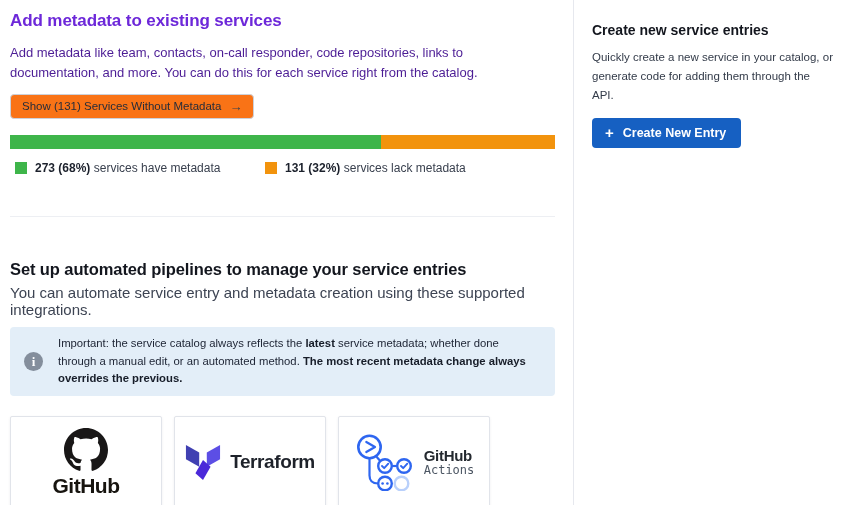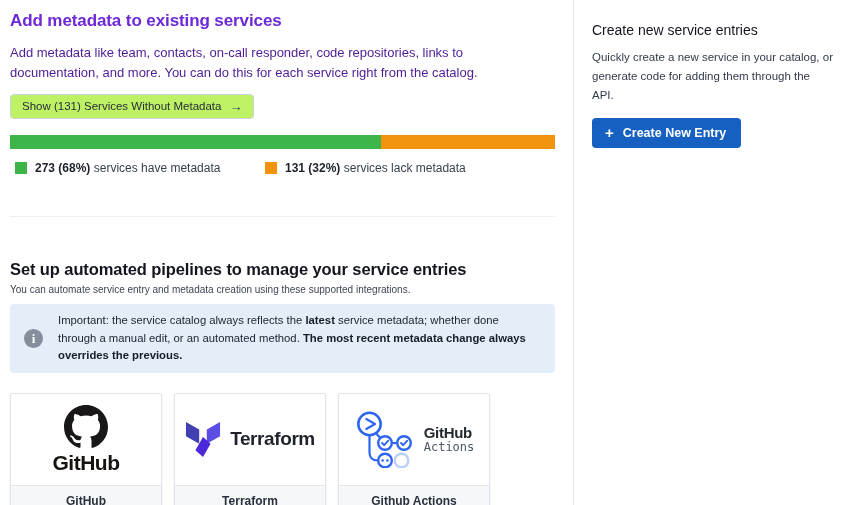--- a/index.html
+++ b/index.html
@@ -12,39 +12,39 @@
   .page { display:flex; width:847px; height:505px; }
 
   
   .main { width:573px; padding:10px 18px 0 10px; }
 
   .h1 { font-size:17px; font-weight:700; color:#6d28d9; letter-spacing:-0.1px; line-height:1.25; }
   .desc { margin-top:12px; font-size:13px; line-height:1.55; color:#4c1d95; max-width:542px; }
 
   .show-btn {
     margin-top:10px; display:inline-flex; align-items:center; gap:8px;
-    background:#bef264; border:1px solid #ccd1da; border-radius:4px;
+    background:#f97316; border:1px solid #ccd1da; border-radius:4px;
     padding:5px 11px 5px 11px; font-size:11.5px; color:#272d3a; cursor:pointer;
     font-family:inherit;
   }
   .show-btn .arrow { font-size:13px; color:#3a414e; line-height:1; }
 
   .progress { margin-top:16px; width:545px; height:14px; display:flex; overflow:hidden; }
   .progress-seg { height:100%; }
 
   .legend { margin-top:12px; margin-left:5px; display:flex; align-items:flex-end; font-size:12px; color:#39404e; }
   .legend-item { display:flex; align-items:center; gap:8px; }
   .legend-item.first { width:250px; }
   .swatch { width:12px; height:12px; flex-shrink:0; }
   .legend b { color:#1c212c; }
 
   .rule { border:none; border-top:1px solid #edeff3; margin:41px 0 0 0; width:545px; }
 
   .h2 { margin-top:42px; font-size:16.5px; font-weight:700; color:#13161e; letter-spacing:-0.1px; line-height:1.25; }
-  .sub { margin-top:5px; font-size:10px; color:#3d4453; }
+  .sub { margin-top:5px; font-size:15px; color:#3d4453; }
 
   .banner {
     margin-top:9px; width:545px; background:#e3eef8; border-radius:4px;
     padding:8px 16px 8px 14px; display:flex; align-items:center; gap:15px;
   }
   .info-icon {
     width:19px; height:19px; border-radius:50%; background:#848e9c; color:#fff;
     display:flex; align-items:center; justify-content:center; flex-shrink:0;
     font-family:"Liberation Serif","DejaVu Serif",serif; font-weight:700; font-size:13px; line-height:1;
   }
@@ -66,21 +66,21 @@
   .gh-word { font-size:21px; font-weight:800; color:#17140f; letter-spacing:-0.5px; line-height:1; margin-top:2px; }
   .tf-body { display:flex; align-items:center; gap:9px; }
   .tf-word { font-size:19px; font-weight:700; color:#1e222a; letter-spacing:-0.4px; }
   .gha-body { display:flex; align-items:center; gap:8px; }
   .gha-text { display:flex; flex-direction:column; line-height:1.15; }
   .gha-line1 { font-size:15px; font-weight:800; color:#24292f; letter-spacing:-0.3px; }
   .gha-line2 { font-family:"DejaVu Sans Mono","Liberation Mono",monospace; font-size:12px; color:#4c5663; }
 
   
   .sidebar { flex:1; border-left:1px solid #e6e8ee; padding:21px 14px 0 18px; }
-  .h3 { font-size:14px; font-weight:400; color:#13161e; line-height:1.3; }
+  .h3 { font-size:14px; font-weight:700; color:#13161e; line-height:1.3; }
   .side-desc { margin-top:9px; font-size:11.5px; line-height:1.65; color:#333b49; max-width:242px; }
   .create-btn {
     margin-top:13px; border:none; border-radius:4px; color:#fff; cursor:pointer;
     display:inline-flex; align-items:center; gap:9px; padding:8px 15px 8px 13px;
     font-size:12.5px; font-weight:700; font-family:inherit;
   }
   .create-btn .plus { font-size:15px; font-weight:700; line-height:0.8; }
 </style>
 </head>
 <body>

